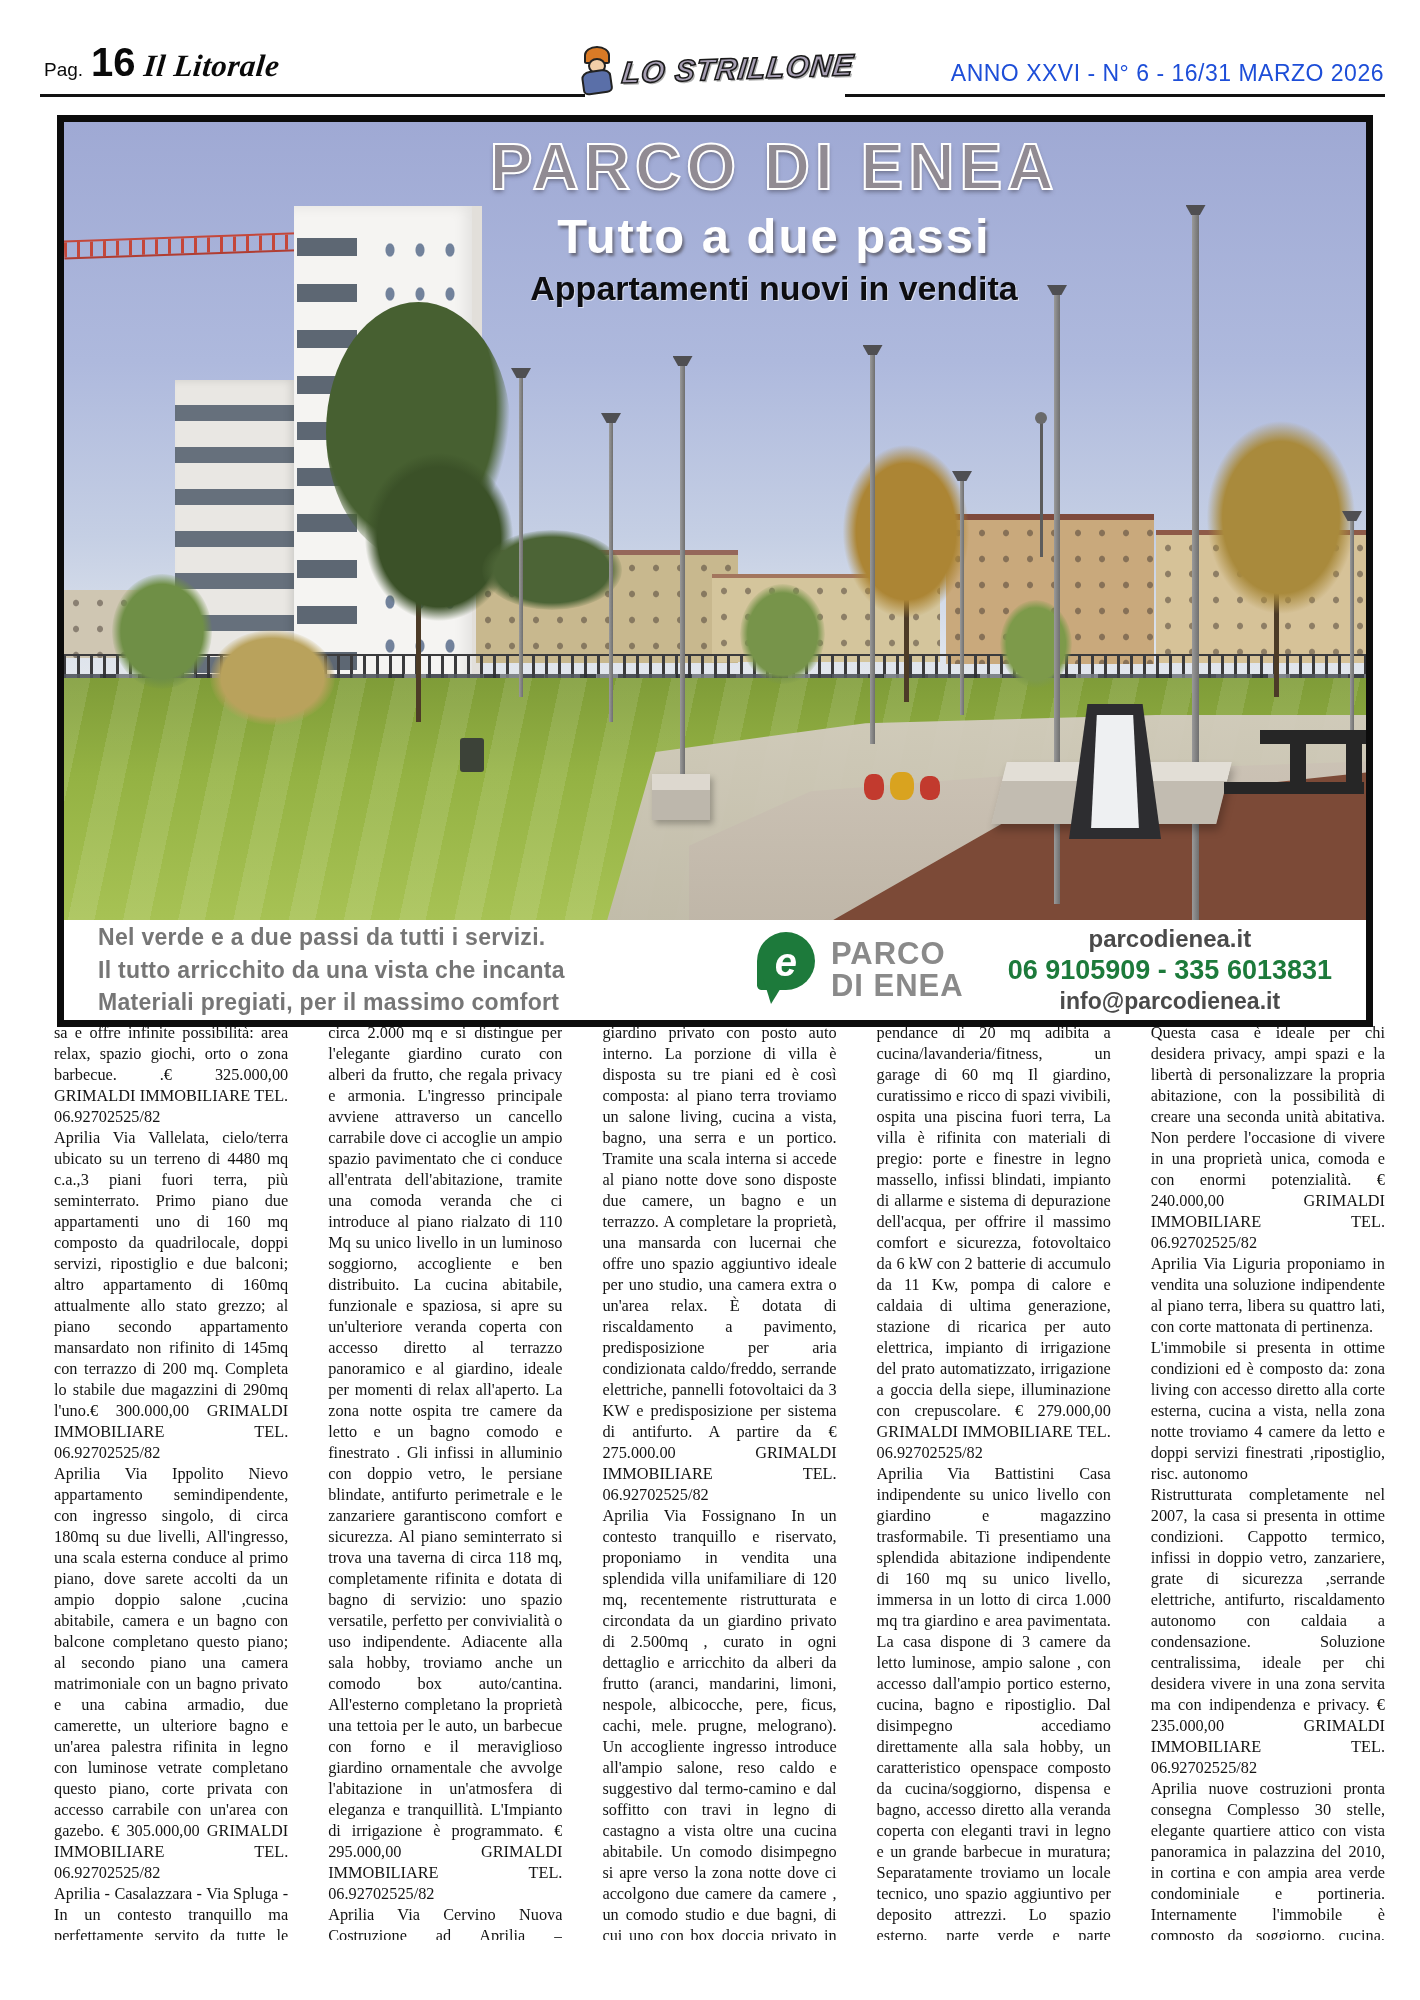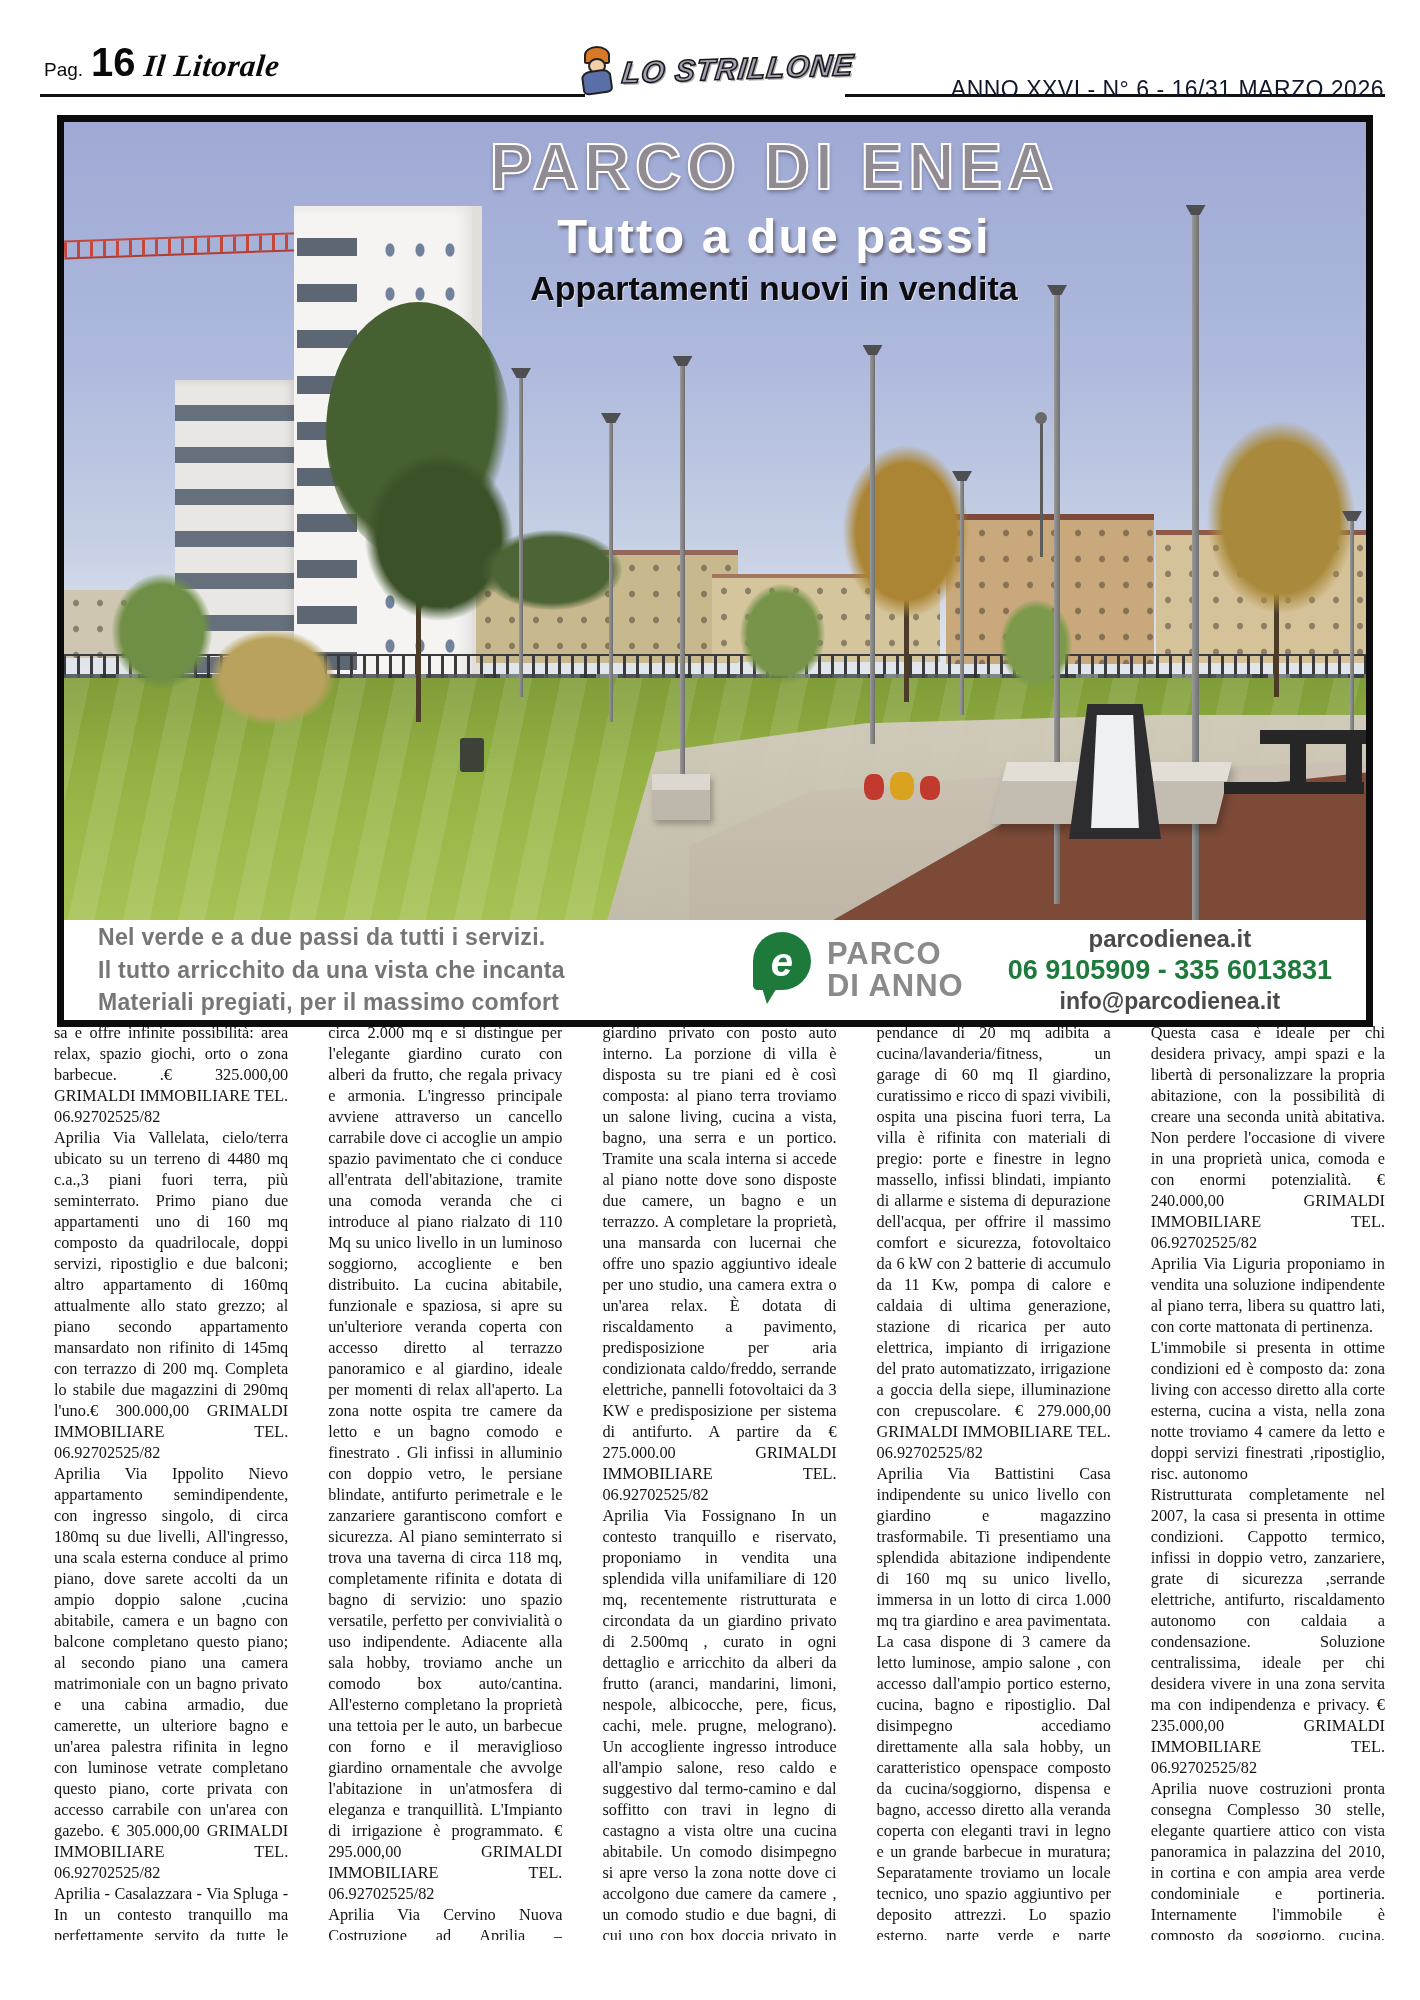--- a/index.html
+++ b/index.html
@@ -14,22 +14,22 @@
               letter-spacing:.5px;transform:skewX(-6deg);}
   .strillone{position:absolute;top:38px;left:585px;width:260px;height:62px;background:#fff;
              display:flex;align-items:center;justify-content:center;gap:6px;}
   .newsboy{width:40px;height:50px;position:relative;flex:0 0 auto;}
   .newsboy .cap{position:absolute;top:2px;left:8px;width:22px;height:14px;background:#d97a26;border-radius:50% 50% 10% 10%;border:2px solid #222;}
   .newsboy .face{position:absolute;top:14px;left:12px;width:14px;height:12px;background:#f2cfa8;border:2px solid #222;border-radius:50%;}
   .newsboy .body{position:absolute;top:26px;left:6px;width:26px;height:20px;background:#5a6fa8;border:2px solid #222;border-radius:30% 30% 20% 20%;transform:rotate(-8deg);}
   .strillone-text{font-family:"Liberation Sans",sans-serif;font-weight:bold;font-style:italic;
       font-size:30px;letter-spacing:1px;color:#a79fb3;-webkit-text-stroke:1.6px #1a1a1a;
       text-shadow:2px 2px 0 rgba(30,30,30,.35);transform:rotate(-2deg) skewX(-8deg);white-space:nowrap;}
-  .issue{position:absolute;top:76px;right:36px;font-family:"Liberation Sans",sans-serif;
-         font-size:23px;color:#0f172a;letter-spacing:.5px;}
+  .issue{position:absolute;top:60px;right:36px;font-family:"Liberation Sans",sans-serif;
+         font-size:23px;color:#1d4ed8;letter-spacing:.5px;}
   
   .adbox{position:absolute;left:57px;top:115px;width:1302px;height:898px;border:7px solid #0c0c0c;background:#fff;}
   .photo{position:relative;width:100%;height:798px;overflow:hidden;
          background:linear-gradient(180deg,#9fa9d4 0%,#aeb9dd 30%,#c5cfe4 52%,#dde3ec 66%,#e9ebee 74%,#e6e8e9 100%);}
   .headline1{position:absolute;top:8px;left:370px;width:680px;text-align:center;
       font-family:"Liberation Sans",sans-serif;font-weight:bold;font-size:64px;letter-spacing:5px;
       color:#918b93;-webkit-text-stroke:2px #fff;text-shadow:0 3px 4px rgba(70,70,85,.55);white-space:nowrap;}
   .headline2{position:absolute;top:86px;left:460px;width:500px;text-align:center;
       font-family:"Liberation Sans",sans-serif;font-weight:bold;font-size:49px;letter-spacing:2px;color:#fff;
       text-shadow:2px 3px 3px rgba(95,95,110,.85);white-space:nowrap;}
@@ -200,21 +200,21 @@
         <div>Materiali pregiati, per il massimo comfort</div>
       </div>
       <div class="strip-logo">
         <span class="pin">
           <span class="head"></span>
           <span class="tail"></span>
           <span class="e">e</span>
         </span>
         <span class="brand">
           <div>PARCO</div>
-          <div>DI ANNO</div>
+          <div>DI ENEA</div>
         </span>
       </div>
       <div class="strip-contact">
         <div class="contact-web">parcodienea.it</div>
         <div class="contact-phone">06 9105909 - 335 6013831</div>
         <div class="contact-mail">info@parcodienea.it</div>
       </div>
     </div>
   </div>
 

